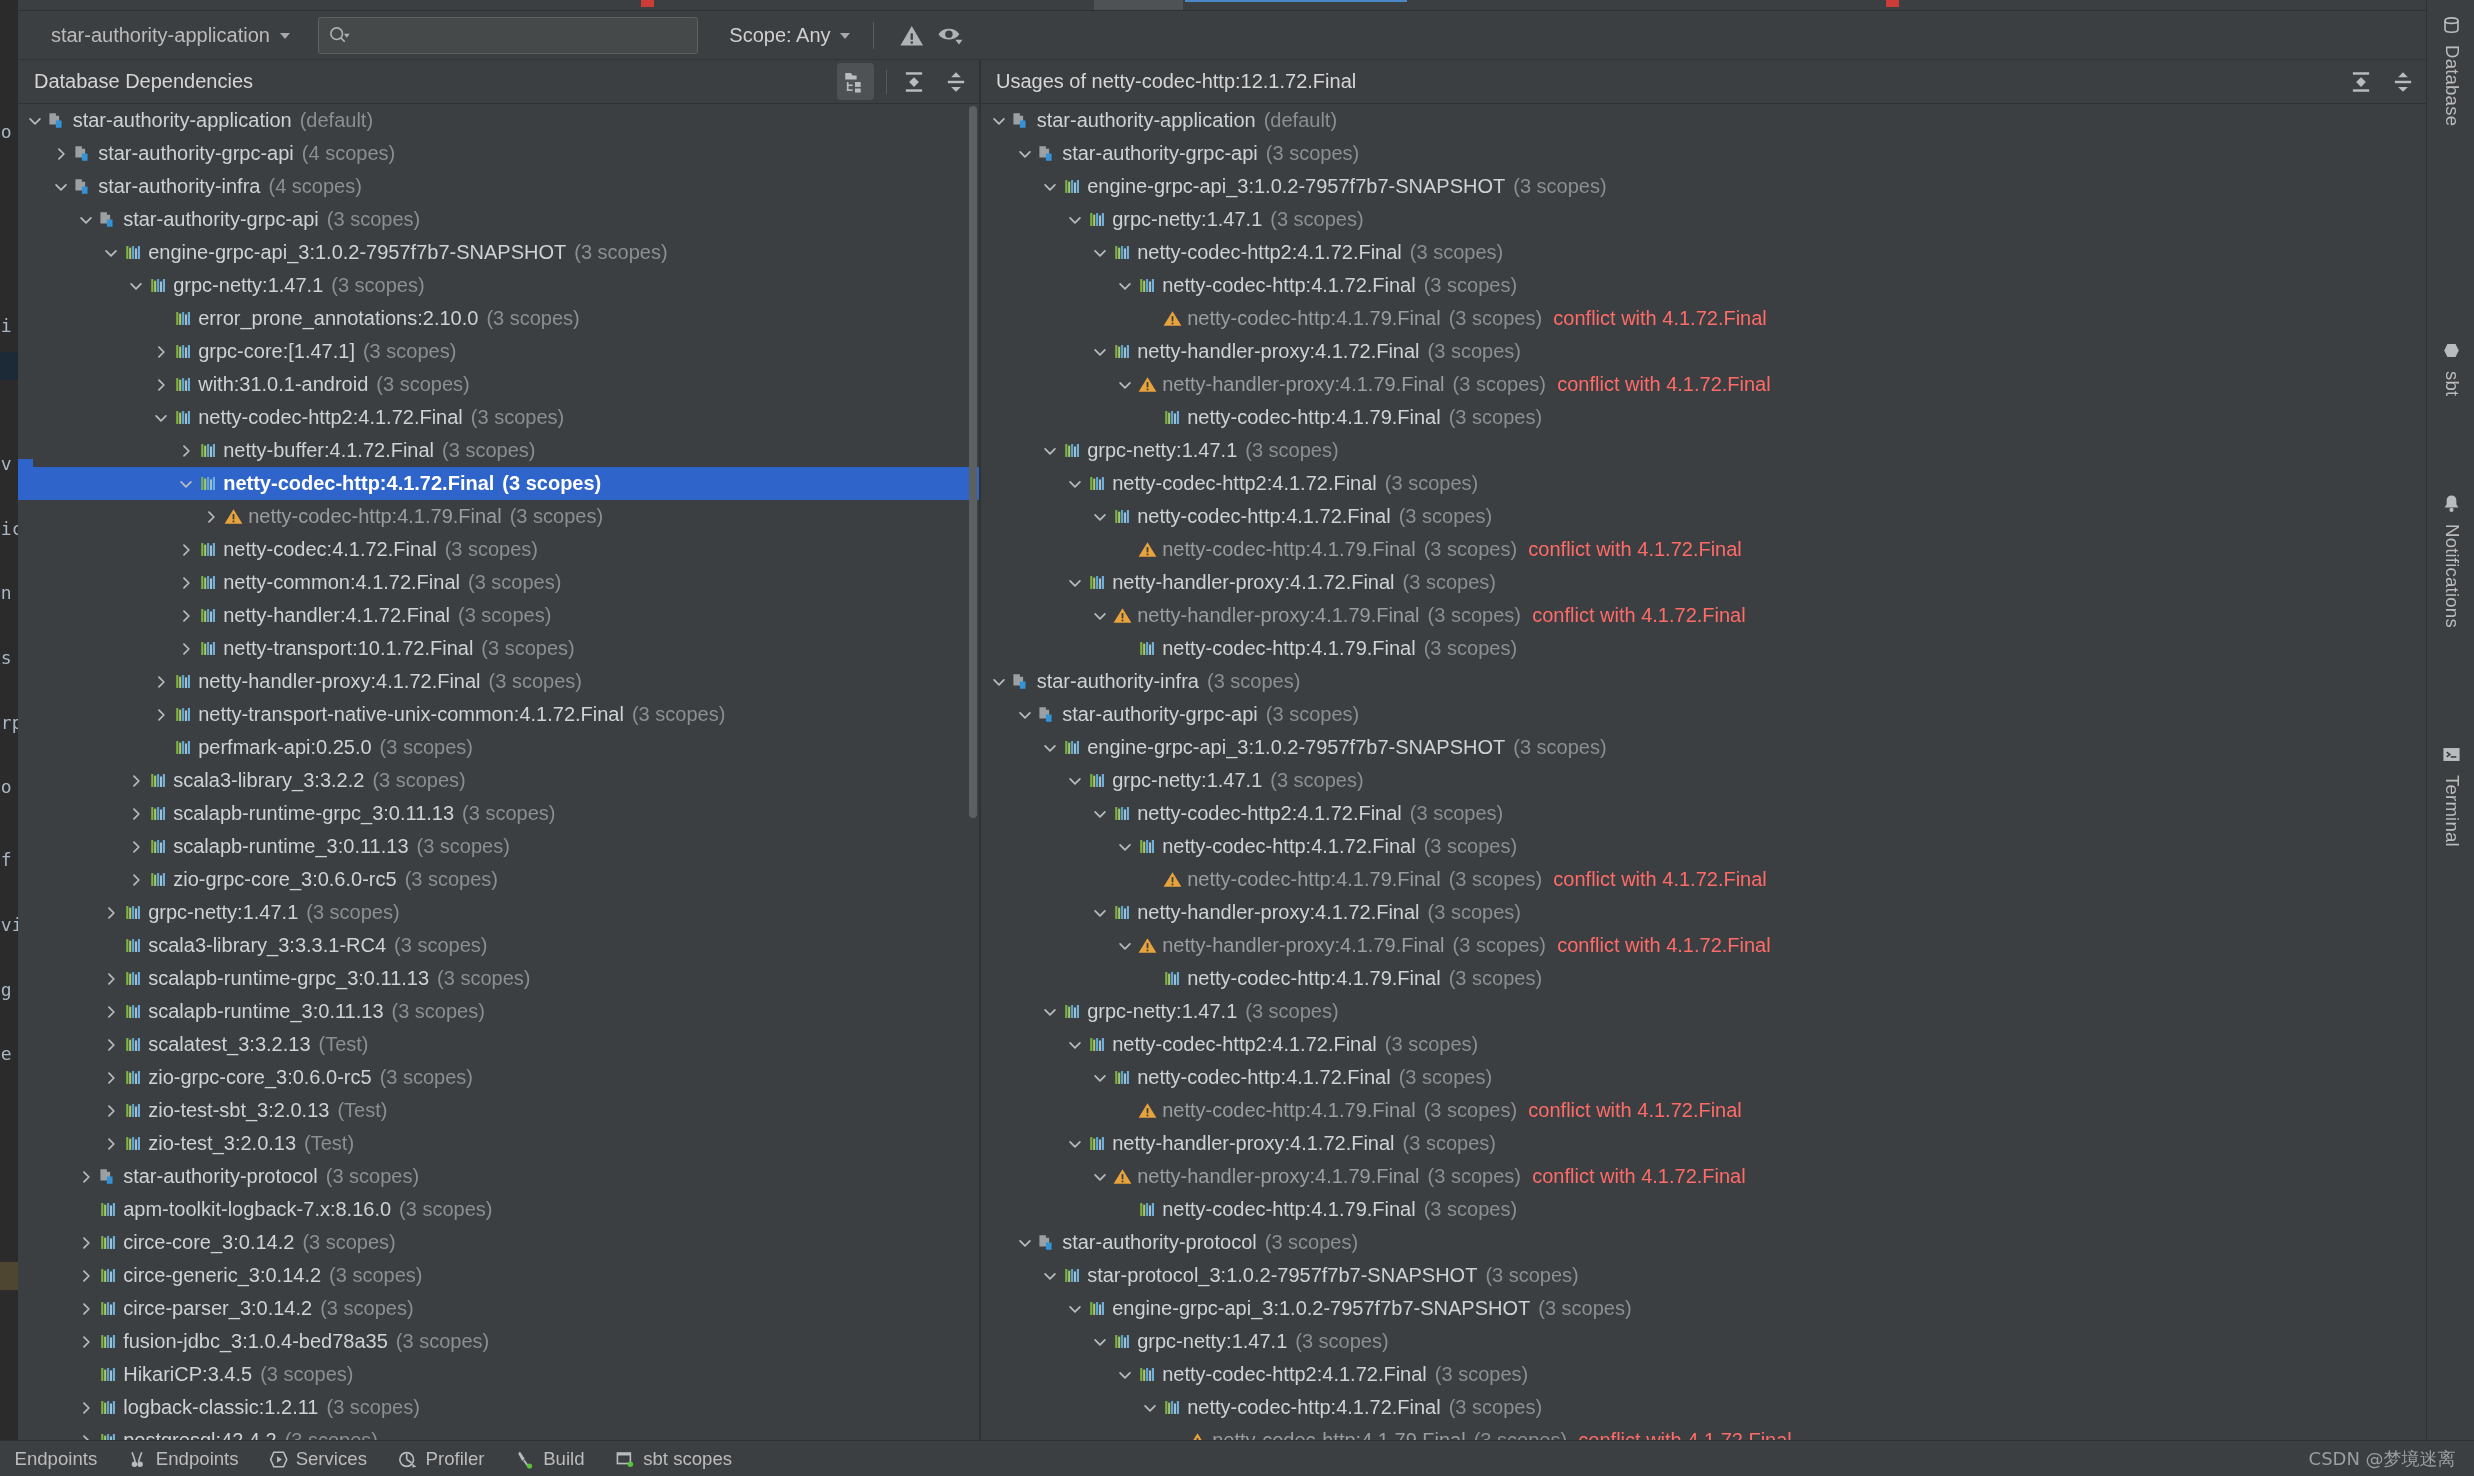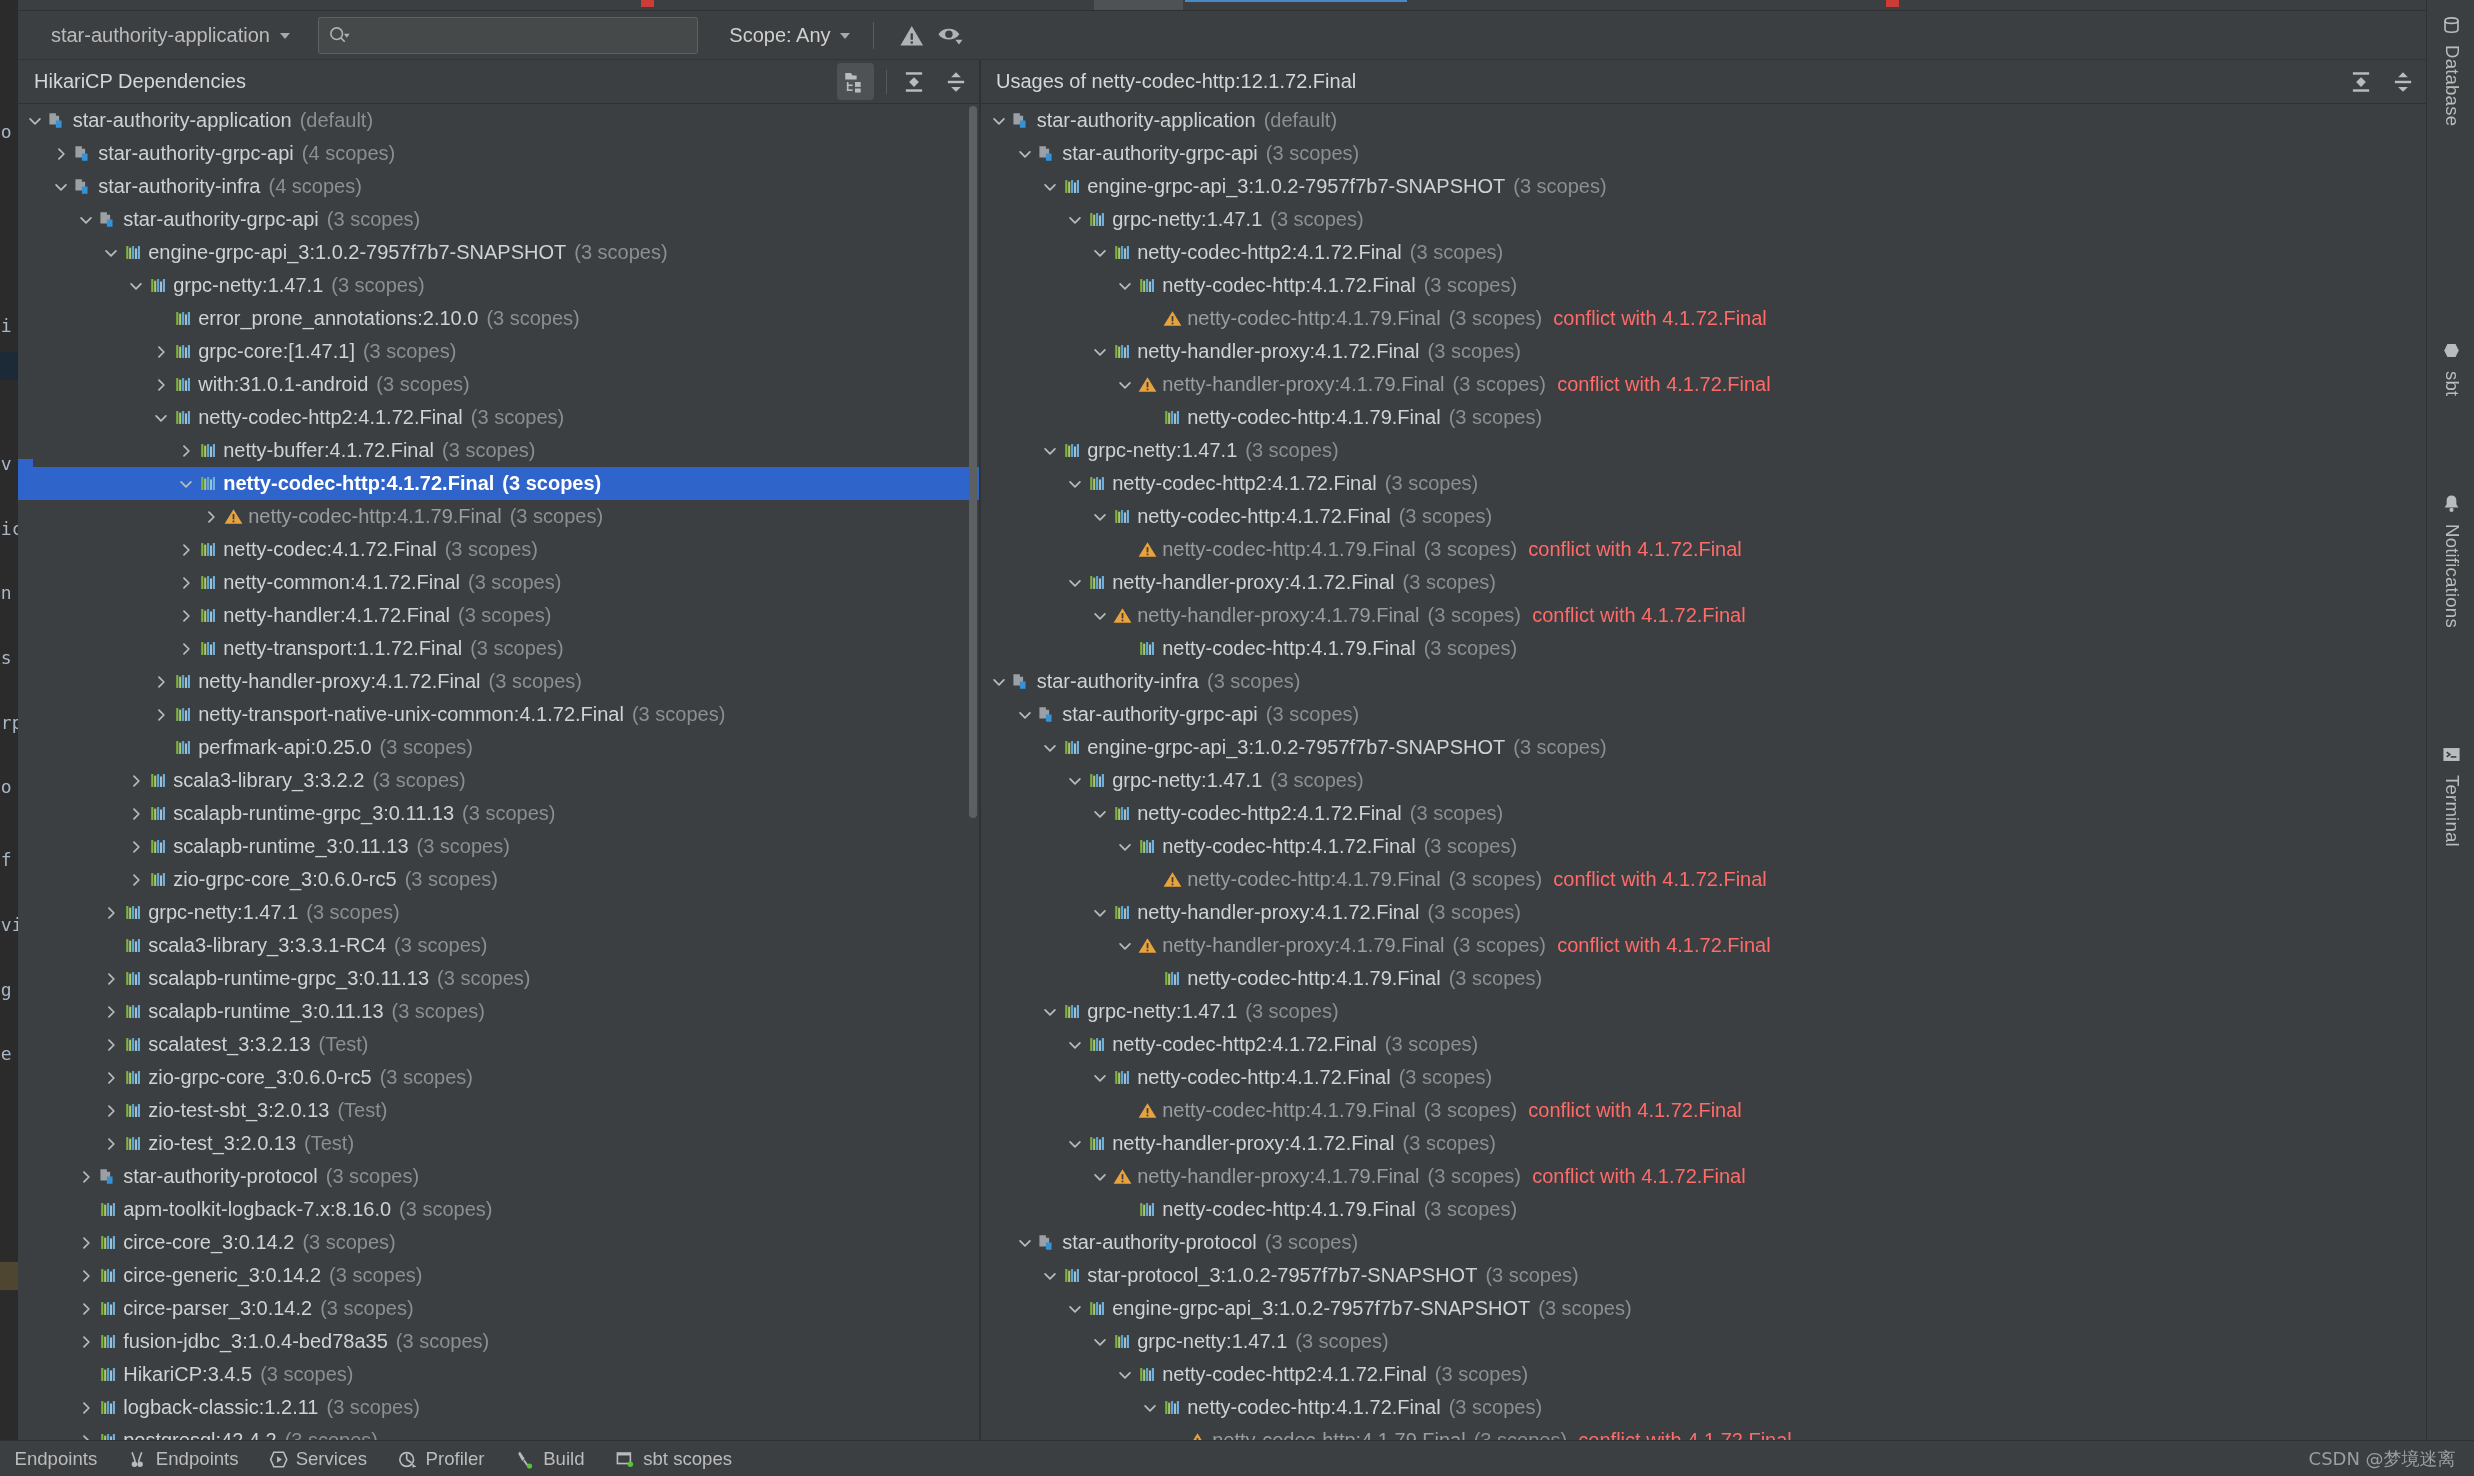--- a/index.html
+++ b/index.html
@@ -234,21 +234,21 @@
   <div class="tb-icon-btn">
     <svg width="29" height="27.5" viewBox="0 0 36 34">
       <path d="M3 15 C9 6, 23 6, 29 15 C23 24, 9 24, 3 15 Z" fill="#b0b3b5"></path>
       <circle cx="16" cy="15" r="4.6" fill="#3c3f41"></circle>
       <path d="M24 22 l9 0 l-4.5 6 z" fill="#b0b3b5"></path>
     </svg>
   </div>
 </div>
 
 <div id="left-header">
-  <span class="panel-title">HikariCP Dependencies</span>
+  <span class="panel-title">Database Dependencies</span>
   <span class="hdr-spacer"></span>
 
   <span class="hdr-icon active">
     <svg width="26" height="26" viewBox="0 0 32 32">
       <path d="M4 5 h7 l2 3 h5 v5 h-14 z" fill="#b9bcbe"></path>
       <rect x="6" y="16" width="2" height="11" fill="#b9bcbe"></rect>
       <rect x="6" y="19" width="7" height="2" fill="#b9bcbe"></rect>
       <rect x="6" y="25" width="7" height="2" fill="#b9bcbe"></rect>
       <rect x="16" y="16" width="7" height="6" fill="#b9bcbe"></rect>
       <rect x="16" y="24" width="7" height="5" fill="#b9bcbe"></rect>
@@ -594,21 +594,21 @@
       </span>
       <span class="icon-slot">
         <svg width="21" height="21" viewBox="0 0 26 26">
           <rect x="4" y="5" width="2.6" height="16" fill="#7fb342"></rect>
           <rect x="7.6" y="7" width="2.6" height="14" fill="#a8c96b"></rect>
           <rect x="11.2" y="5" width="2.6" height="16" fill="#5ba8d8"></rect>
           <rect x="14.8" y="8" width="2.6" height="13" fill="#9fc0d4"></rect>
           <rect x="18.4" y="5" width="2.6" height="16" fill="#6fb2dd"></rect>
         </svg>
       </span>
-      <span class="lbl">netty-transport:1.1.72.Final</span>
+      <span class="lbl">netty-transport:10.1.72.Final</span>
       <span class="sub">(3 scopes)</span>
     </div>
     <div class="row">
       <span style="display: inline-block; width: 132px; min-width: 132px;"></span>
       <span class="twisty">
         <svg width="18" height="18" viewBox="0 0 22 22">
           <path d="M8.5 5 L14.5 11 L8.5 17" fill="none" stroke="#b8bbbd" stroke-width="2.1" stroke-linecap="round" stroke-linejoin="round"></path>
         </svg>
       </span>
       <span class="icon-slot">

